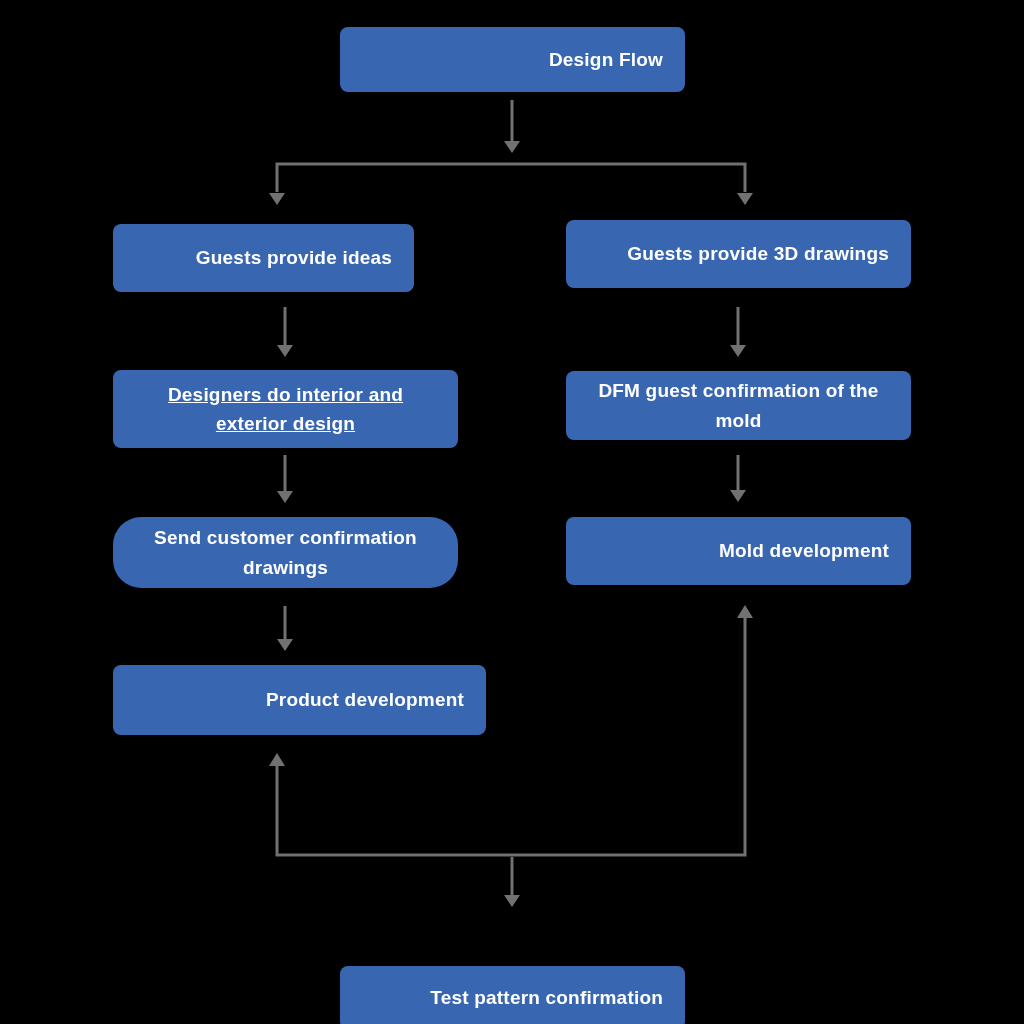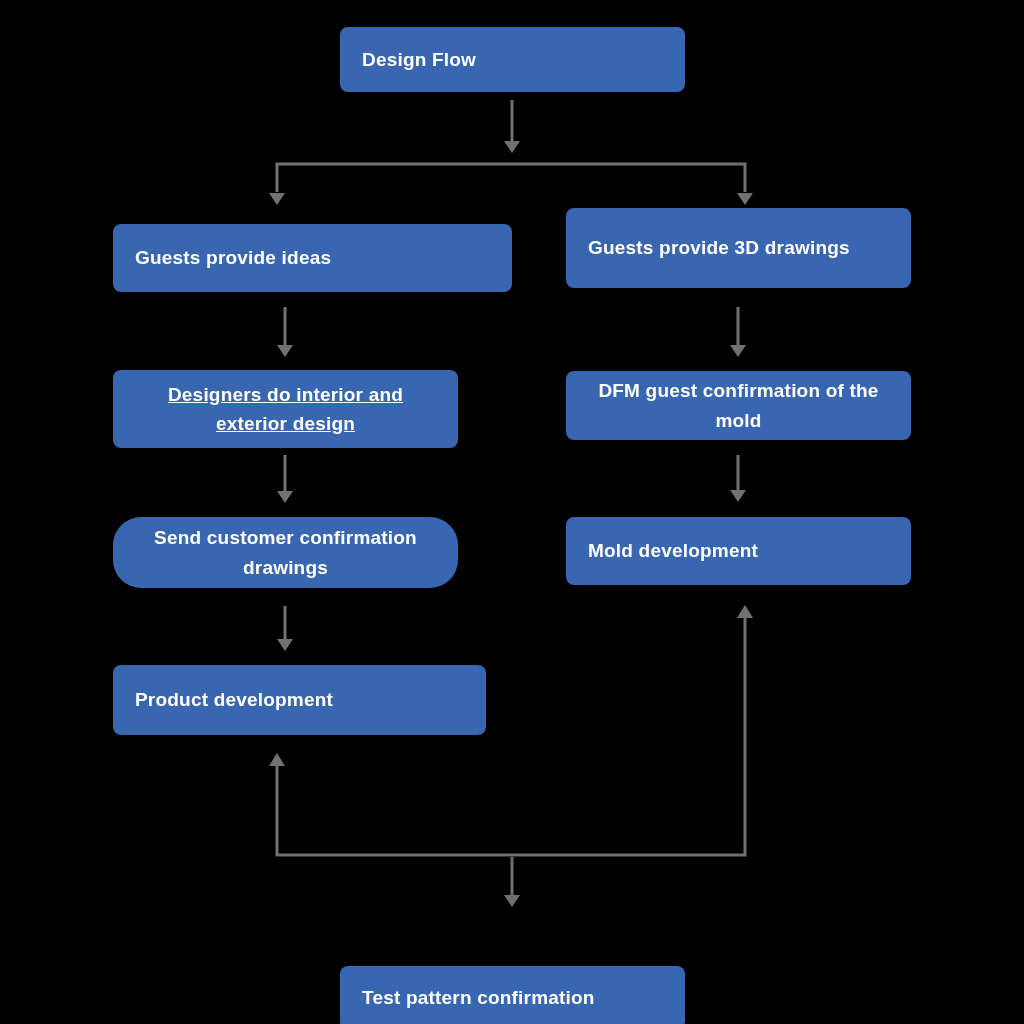--- a/index.html
+++ b/index.html
@@ -17,29 +17,29 @@
     position:absolute;
     background:#3866b0;
     border-radius:8px;
     color:#fff;
     font-weight:700;
     font-size:19px;
     letter-spacing:.2px;
     line-height:1.55;
     display:flex;
     align-items:center;
-    justify-content:flex-start;
+    justify-content:flex-end;
     text-align:center;
     padding:12px 22px;
     box-sizing:border-box;
   }
   
   .n-design   {left:340px;top:27px; width:345px;height:65px;}
-  .n-ideas    {left:113px;top:224px;width:399px;height:68px;}
-  .n-3d       {left:566px;top:208px;width:345px;height:80px;}
+  .n-ideas    {left:113px;top:224px;width:301px;height:68px;}
+  .n-3d       {left:566px;top:220px;width:345px;height:68px;}
   .n-designers{left:113px;top:370px;width:345px;height:78px;text-decoration:underline;}
   .n-dfm      {left:566px;top:371px;width:345px;height:69px;}
   .n-send     {left:113px;top:517px;width:345px;height:71px;border-radius:28px;}
   .n-mold     {left:566px;top:517px;width:345px;height:68px;}
   .n-product  {left:113px;top:665px;width:373px;height:70px;}
   .n-test     {left:340px;top:927px;width:345px;height:63px;margin-top:39px;}
 </style>
 </head>
 <body>
 

